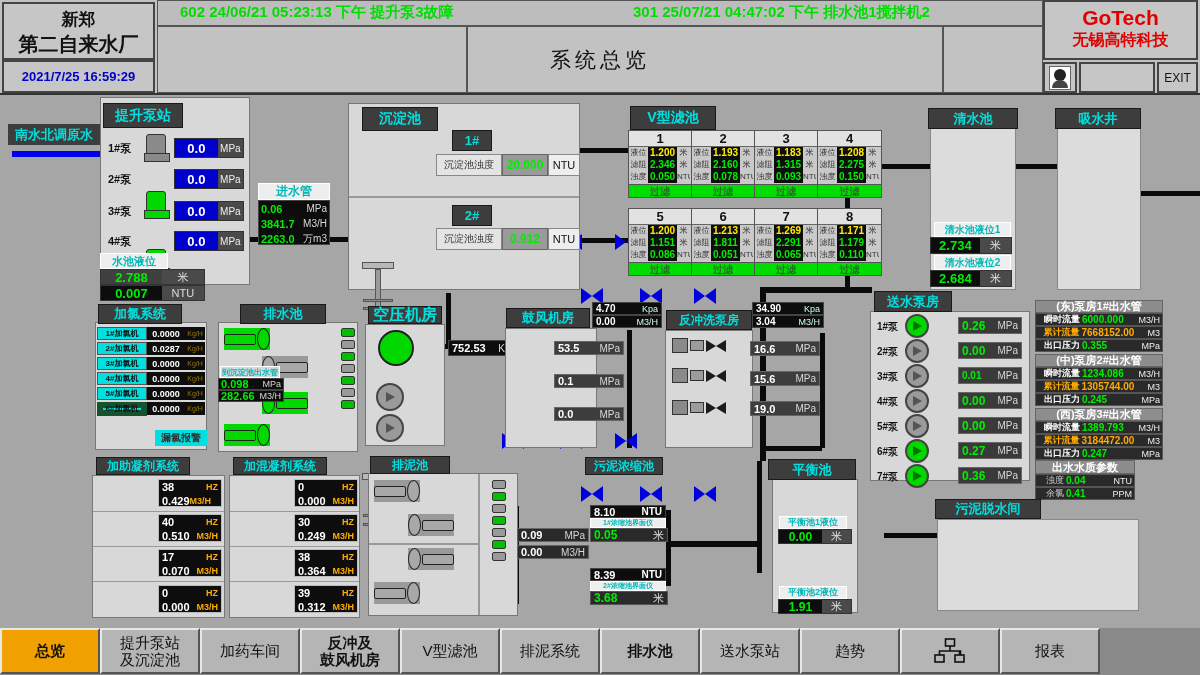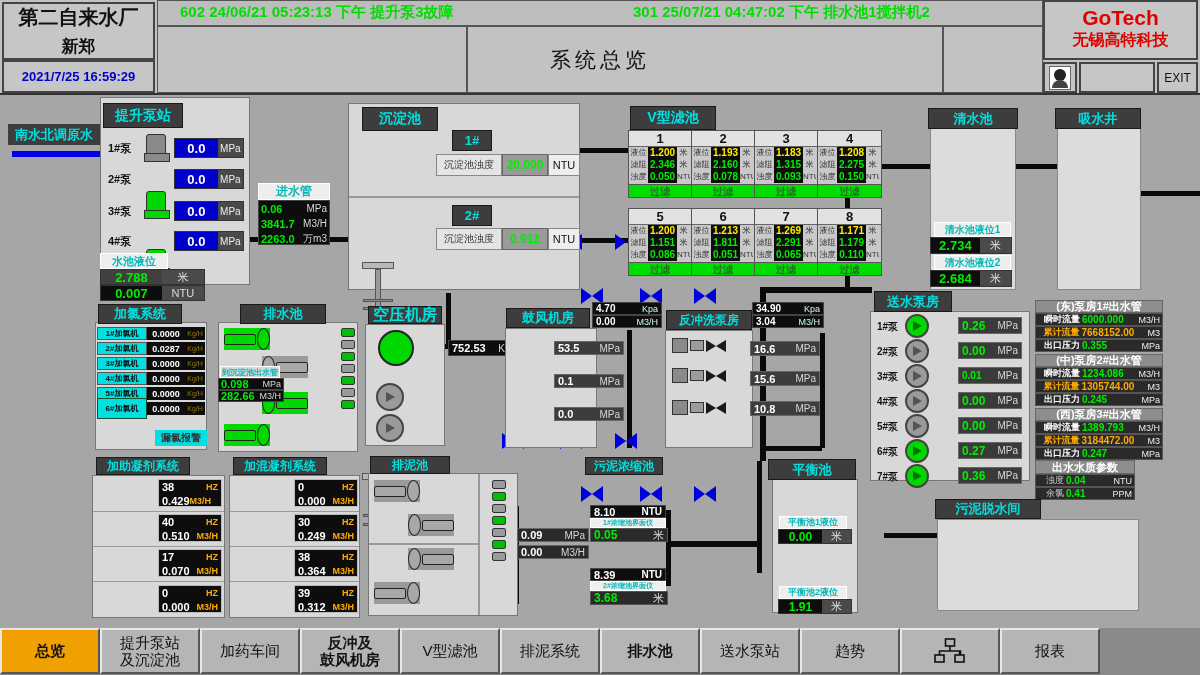--- a/index.html
+++ b/index.html
@@ -80,22 +80,22 @@
 .navbtn.bold{font-weight:bold}
 </style>
 </head>
 <body>
 
 
 
 
 <div class="x" style="left:0;top:0;width:1200px;height:95px;background:#c2c2c2;border-bottom:2px solid #333"></div>
 <div class="x" style="left:2px;top:2px;width:153px;height:58px;background:#c6c6c6;border:2px solid #444;text-align:center">
+  <div style="font-size:17px;font-weight:bold;margin-top:4px">新郑</div>
   <div style="font-size:20px;font-weight:bold">第二自来水厂</div>
-  <div style="font-size:17px;font-weight:bold;margin-top:4px">新郑</div>
 </div>
 <div class="x ctr" style="left:2px;top:60px;width:153px;height:33px;background:#c6c6c6;border:2px solid #444">
   <span style="color:#0000cc;font-weight:bold;font-size:13px">2021/7/25 16:59:29</span>
 </div>
 <div class="x" style="left:157px;top:0;width:886px;height:26px;background:#bdbdbd;border:1px solid #555"></div>
 <span class="x" style="left:180px;top:3px;color:#00dd00;font-weight:bold;font-size:15px">602 24/06/21 05:23:13 下午 提升泵3故障</span>
 <span class="x" style="left:633px;top:3px;color:#00dd00;font-weight:bold;font-size:15px">301 25/07/21 04:47:02 下午 排水池1搅拌机2</span>
 <div class="x" style="left:157px;top:26px;width:310px;height:67px;background:#c2c2c2;border:1px solid #555"></div>
 <div class="x flex" style="left:467px;top:26px;width:476px;height:67px;background:#c2c2c2;border:1px solid #555;padding-left:82px">
   <span style="font-size:21px;letter-spacing:4px">系统总览</span>
@@ -477,21 +477,21 @@
   <span class="ctr" style="width:50px;height:13px;background:#00e0e0;font-size:8px;font-weight:bold;border:1px solid #555">4#加氯机</span>
   <span class="ctr w" style="width:38px;height:13px;background:#0d0d0d;font-size:9px">0.0000</span>
   <span class="ctr" style="width:20px;height:13px;background:#0d0d0d;color:#997700;font-size:7px">Kg/H</span>
 </div>
 <div class="x flex" style="left:97px;top:387px;height:13px">
   <span class="ctr" style="width:50px;height:13px;background:#00e0e0;font-size:8px;font-weight:bold;border:1px solid #555">5#加氯机</span>
   <span class="ctr w" style="width:38px;height:13px;background:#0d0d0d;font-size:9px">0.0000</span>
   <span class="ctr" style="width:20px;height:13px;background:#0d0d0d;color:#997700;font-size:7px">Kg/H</span>
 </div>
 <div class="x flex" style="left:97px;top:402px;height:13px">
-  <span class="ctr" style="width:50px;height:21px;background:#00e0e0;font-size:8px;font-weight:bold;border:1px solid #14532d">6#加氯机</span>
+  <span class="ctr" style="width:50px;height:14px;background:#00e0e0;font-size:8px;font-weight:bold;border:6px solid #14532d">6#加氯机</span>
   <span class="ctr w" style="width:38px;height:13px;background:#0d0d0d;font-size:9px">0.0000</span>
   <span class="ctr" style="width:20px;height:13px;background:#0d0d0d;color:#997700;font-size:7px">Kg/H</span>
 </div>
 
 <div class="x ctr" style="left:155px;top:430px;width:52px;height:16px;background:#00e0e0;color:#333;font-weight:bold;font-size:10px">
   <span>漏氯报警</span>
 </div>
 
 
 <div class="x panel" style="left:218px;top:322px;width:140px;height:130px"></div>
@@ -607,21 +607,21 @@
   </div>
 <div class="x flex" style="left:750px;top:341px;width:70px;height:15px;background:#3d3d3d;border:1px solid #666;justify-content:space-between;padding:0 3px">
   <span class="w" style="font-size:11px">16.6</span>
   <span class="gy" style="font-size:10px">MPa</span>
 </div>
 <div class="x flex" style="left:750px;top:371px;width:70px;height:15px;background:#3d3d3d;border:1px solid #666;justify-content:space-between;padding:0 3px">
   <span class="w" style="font-size:11px">15.6</span>
   <span class="gy" style="font-size:10px">MPa</span>
 </div>
 <div class="x flex" style="left:750px;top:401px;width:70px;height:15px;background:#3d3d3d;border:1px solid #666;justify-content:space-between;padding:0 3px">
-  <span class="w" style="font-size:11px">10.8</span>
+  <span class="w" style="font-size:11px">19.0</span>
   <span class="gy" style="font-size:10px">MPa</span>
 </div>
 
 
 <div class="x panel" style="left:870px;top:311px;width:160px;height:170px"></div>
 <div class="x hdrD" style="left:874px;top:291px;width:78px;height:21px;font-size:13px">
   <span>送水泵房</span>
 </div>
 
 <span class="x" style="left:877px;top:320px;font-size:10px;font-weight:bold">1#泵</span>

